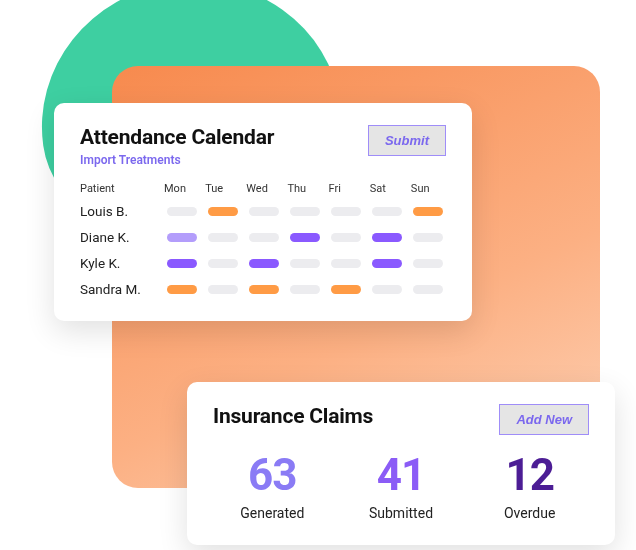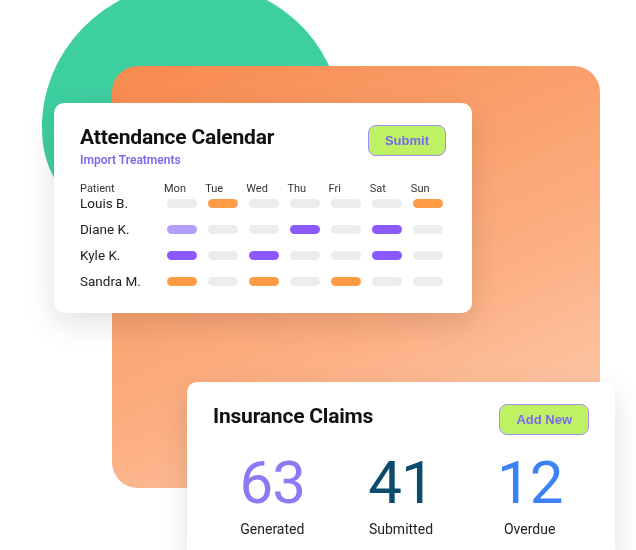--- a/index.html
+++ b/index.html
@@ -55,26 +55,27 @@
   }
   .card-title {
     font-size: 21px;
     font-weight: 700;
     color: #111;
     letter-spacing: -0.2px;
   }
   .btn {
     border: 1.5px solid #9f8df8;
     color: #7b68ee;
-    background: #bef264;
+    background: #e5e5e5;
     font-size: 13px;
     font-weight: 600;
     padding: 7px 16px;
-    border-radius: 8px;
+    border-radius: 0;
     cursor: pointer;
+    font-style: italic;
   }
   .link-import {
     color: #7b68ee;
     font-size: 12px;
     font-weight: 600;
     margin-top: 0;
     display: inline-block;
     cursor: pointer;
   }
   .att-table {
@@ -83,20 +84,21 @@
   }
   .att-header, .att-row {
     display: grid;
     grid-template-columns: 78px repeat(7, 1fr);
     align-items: center;
     gap: 6px;
   }
   .att-header {
     font-size: 11px;
     color: #333;
+    margin-bottom: 8px;
   }
   .att-header span { text-align: left; }
   .att-header span:first-child { text-align: left; }
   .att-row {
     margin-bottom: 10px;
   }
   .att-row:last-child { margin-bottom: 0; }
   .patient-name {
     font-size: 13.5px;
     color: #222;
@@ -116,22 +118,22 @@
     display: flex;
     justify-content: space-around;
     margin-top: 18px;
     gap: 10px;
   }
   .claim-stat {
     text-align: center;
     flex: 1;
   }
   .claim-num {
-    font-size: 60px;
-    font-weight: 400;
+    font-size: 44px;
+    font-weight: 700;
     letter-spacing: -1px;
     line-height: 1;
   }
   .claim-label {
     font-size: 14px;
     color: #222;
     margin-top: 8px;
   }
 </style>
 </head>
@@ -208,21 +210,21 @@
   <div class="card-head">
     <div class="card-title">Insurance Claims</div>
     <button class="btn">Add New</button>
   </div>
   <div class="claims-body" id="claims-body">
       <div class="claim-stat">
         <div class="claim-num" style="color: rgb(138, 123, 245);">63</div>
         <div class="claim-label">Generated</div>
       </div>
       <div class="claim-stat">
-        <div class="claim-num" style="color: #0c4a6e;">41</div>
+        <div class="claim-num" style="color: #8b5cf6;">41</div>
         <div class="claim-label">Submitted</div>
       </div>
       <div class="claim-stat">
-        <div class="claim-num" style="color: #3b82f6;">12</div>
+        <div class="claim-num" style="color: #4c1d95;">12</div>
         <div class="claim-label">Overdue</div>
       </div>
     </div>
 </div>
 
 </body></html>

